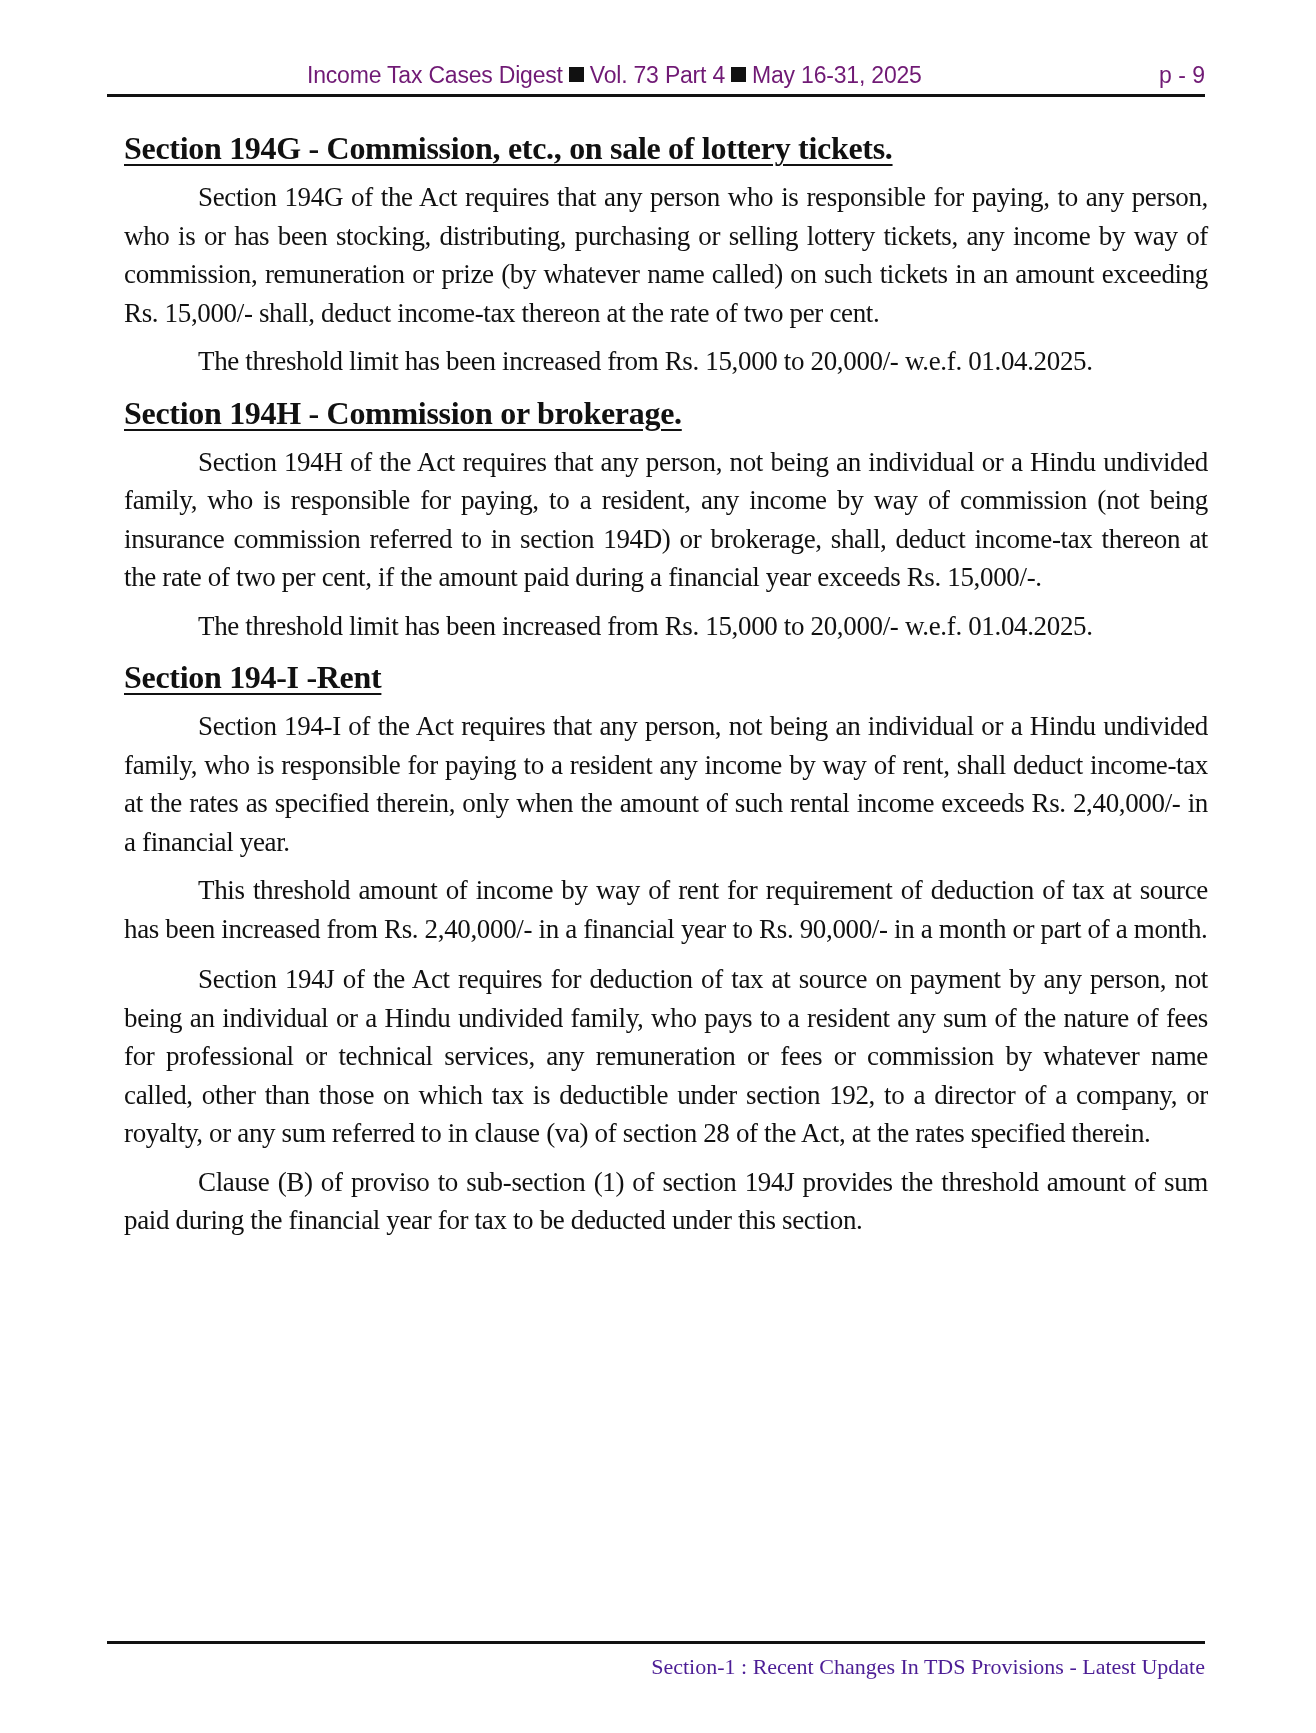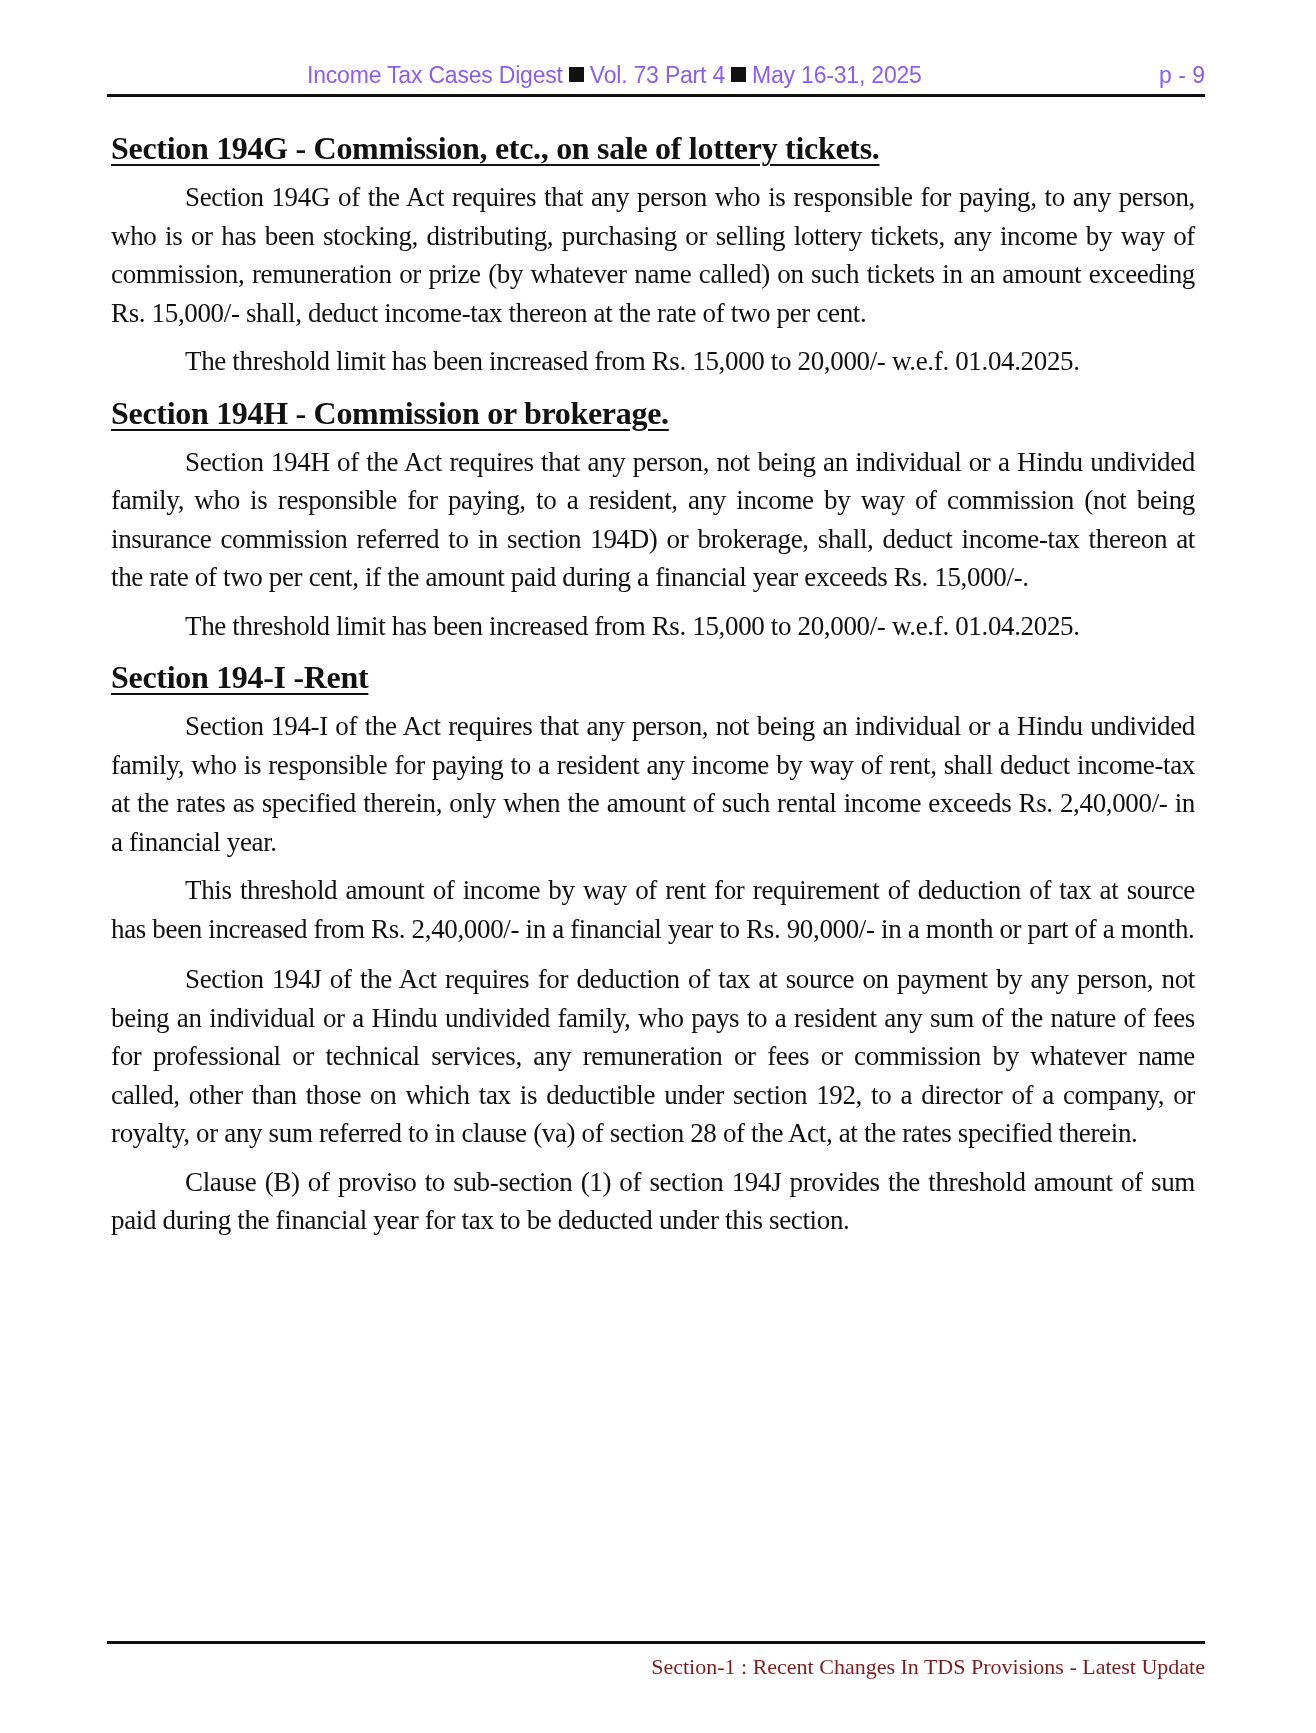--- a/index.html
+++ b/index.html
@@ -21,21 +21,21 @@
       width: 1098px;
     }
     .running-header {
       position: absolute;
       top: 62px;
       left: 0;
       width: 1098px;
       height: 30px;
       font-family: "Liberation Sans", sans-serif;
       font-size: 23px;
-      color: #8b5cf6;
+      color: #701a75;
     }
     .running-header .title {
       position: absolute;
       left: 200px;
       top: 0;
       white-space: nowrap;
       letter-spacing: -0.2px;
     }
     .running-header .sq {
       display: inline-block;
@@ -55,21 +55,21 @@
       position: absolute;
       top: 94px;
       left: 0;
       width: 1098px;
       height: 3px;
       background: #111;
     }
     .content {
       position: absolute;
       top: 128px;
-      left: 4px;
+      left: 17px;
       width: 1098px;
       font-family: "Liberation Serif", serif;
       font-size: 27px;
       line-height: 38.5px;
     }
     .section-heading {
       font-family: "Liberation Serif", serif;
       font-weight: bold;
       font-size: 32px;
       line-height: 40px;
@@ -96,21 +96,21 @@
       height: 3px;
       background: #111;
     }
     .running-footer {
       position: absolute;
       top: 1654px;
       right: 0;
       font-family: "Liberation Serif", serif;
       font-size: 22px;
       white-space: nowrap;
-      color: #7f1d1d;
+      color: #4c1d95;
     }
   </style>
 </head>
 <body>
 
 <div class="page">
 
   <div class="running-header">
     <span class="title"><span>Income Tax Cases Digest</span><span class="sq"></span><span>Vol. 73 Part 4</span><span class="sq"></span><span>May 16-31, 2025</span></span>
     <span class="pageno">p - 9</span>

